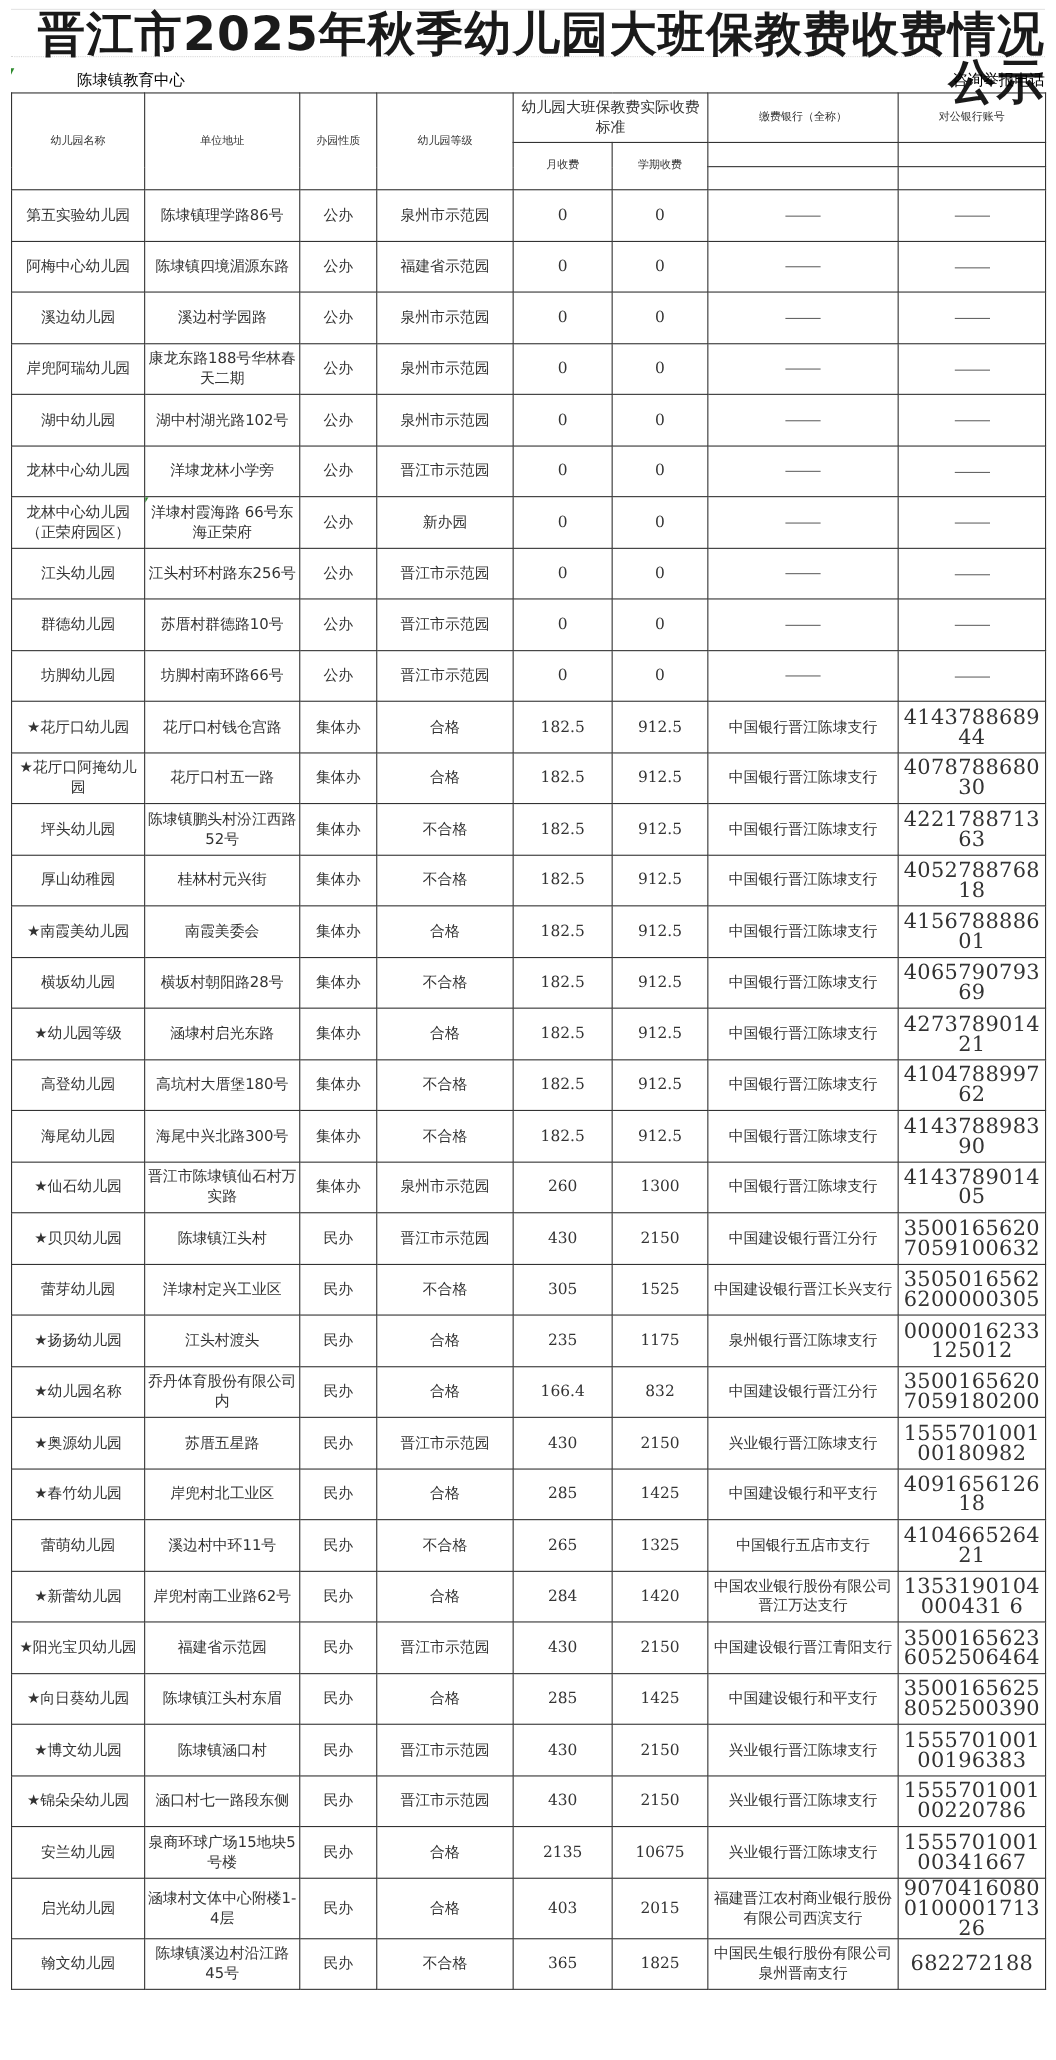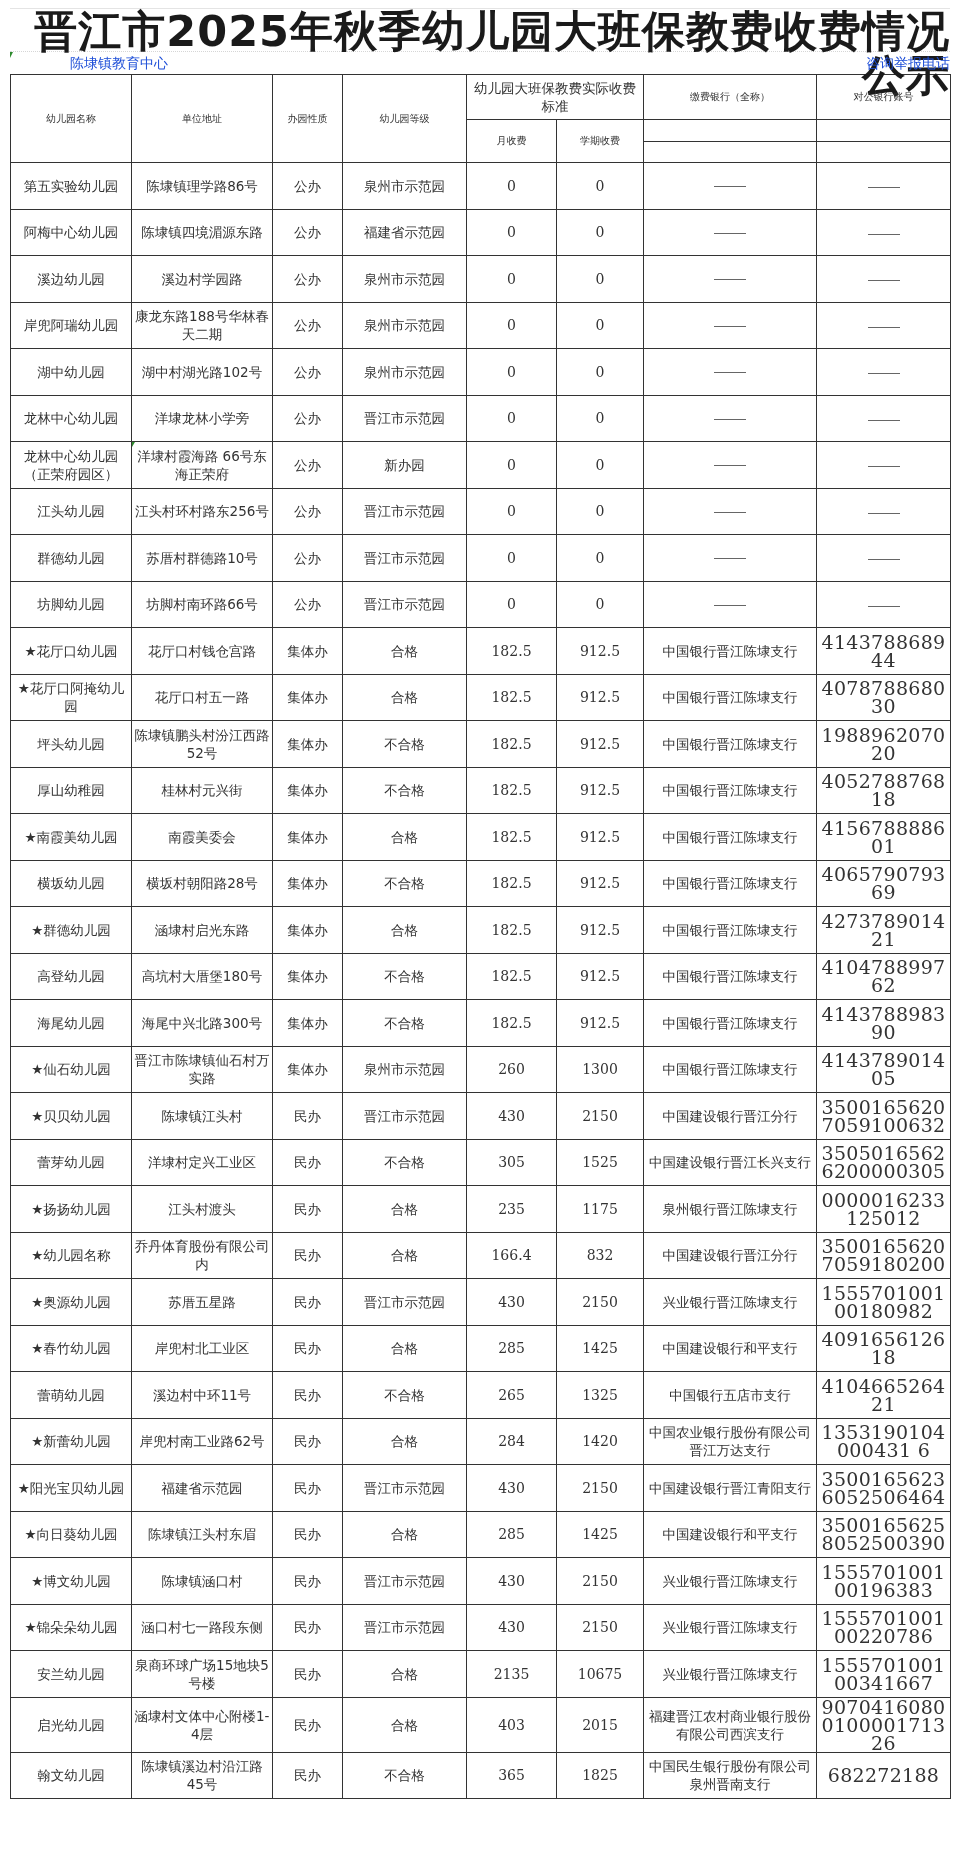--- a/index.html
+++ b/index.html
@@ -3,21 +3,21 @@
 <meta charset="utf-8">
 <style>
   html, body { margin:0; padding:0; background:#ffffff; }
   body { width:960px; height:1873px; position:relative; overflow:hidden;
          font-family: "DejaVu Serif", "Liberation Serif", serif; color:#222; }
   .sheet { position:absolute; left:10px; top:8px; width:940px; }
   .title { height:42px; border-top:1px solid #e4e4e4; border-bottom:1px dotted #d6d6d6;
            text-align:right; font-size:43px; font-weight:bold; line-height:44px;
            letter-spacing:1px; color:#1a1a1a; font-family:"DejaVu Sans", sans-serif; }
   .subline { position:relative; height:22px; font-size:14px; line-height:22px;
-             font-family:"DejaVu Sans", sans-serif; color:#1d4ed8; }
+             font-family:"DejaVu Sans", sans-serif; color:#000000;margin-top:10px; }
   .subline .left { position:absolute; left:60px; }
   .subline .right { position:absolute; right:0; }
   .corner-mark { position:absolute; left:0; top:0; width:0; height:0;
                  border-top:6px solid #2e8b2e; border-right:3px solid transparent; }
   table { border-collapse:collapse; table-layout:fixed; width:940px; }
   td, th { border:1.5px solid #333; text-align:center; vertical-align:middle;
            font-weight:normal; font-size:14px; line-height:18px; padding:0 2px;
            font-family:"DejaVu Serif", serif; color:#333; overflow:hidden; }
   th { font-family:"DejaVu Sans", sans-serif; font-size:10px; color:#333; }
   tr.data td { height:45.5px; }
@@ -193,21 +193,21 @@
           <td class="acct">407878868030</td>
         </tr>
         <tr class="data">
           <td class="name">坪头幼儿园</td>
           <td class="addr">陈埭镇鹏头村汾江西路52号</td>
           <td class="type">集体办</td>
           <td class="level">不合格</td>
           <td class="num">182.5</td>
           <td class="num">912.5</td>
           <td class="bank">中国银行晋江陈埭支行</td>
-          <td class="acct">198896207020</td>
+          <td class="acct">422178871363</td>
         </tr>
         <tr class="data">
           <td class="name">厚山幼稚园</td>
           <td class="addr">桂林村元兴街</td>
           <td class="type">集体办</td>
           <td class="level">不合格</td>
           <td class="num">182.5</td>
           <td class="num">912.5</td>
           <td class="bank">中国银行晋江陈埭支行</td>
           <td class="acct">405278876818</td>
@@ -226,21 +226,21 @@
           <td class="name">横坂幼儿园</td>
           <td class="addr">横坂村朝阳路28号</td>
           <td class="type">集体办</td>
           <td class="level">不合格</td>
           <td class="num">182.5</td>
           <td class="num">912.5</td>
           <td class="bank">中国银行晋江陈埭支行</td>
           <td class="acct">406579079369</td>
         </tr>
         <tr class="data">
-          <td class="name">★群德幼儿园</td>
+          <td class="name">★幼儿园等级</td>
           <td class="addr">涵埭村启光东路</td>
           <td class="type">集体办</td>
           <td class="level">合格</td>
           <td class="num">182.5</td>
           <td class="num">912.5</td>
           <td class="bank">中国银行晋江陈埭支行</td>
           <td class="acct">427378901421</td>
         </tr>
         <tr class="data">
           <td class="name">高登幼儿园</td>

